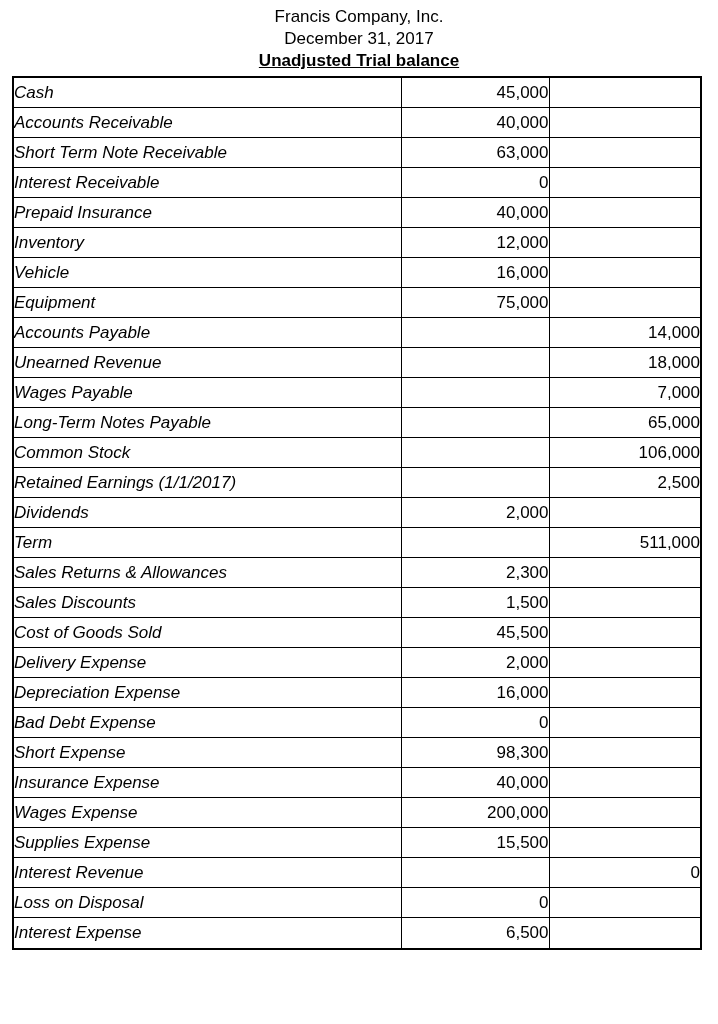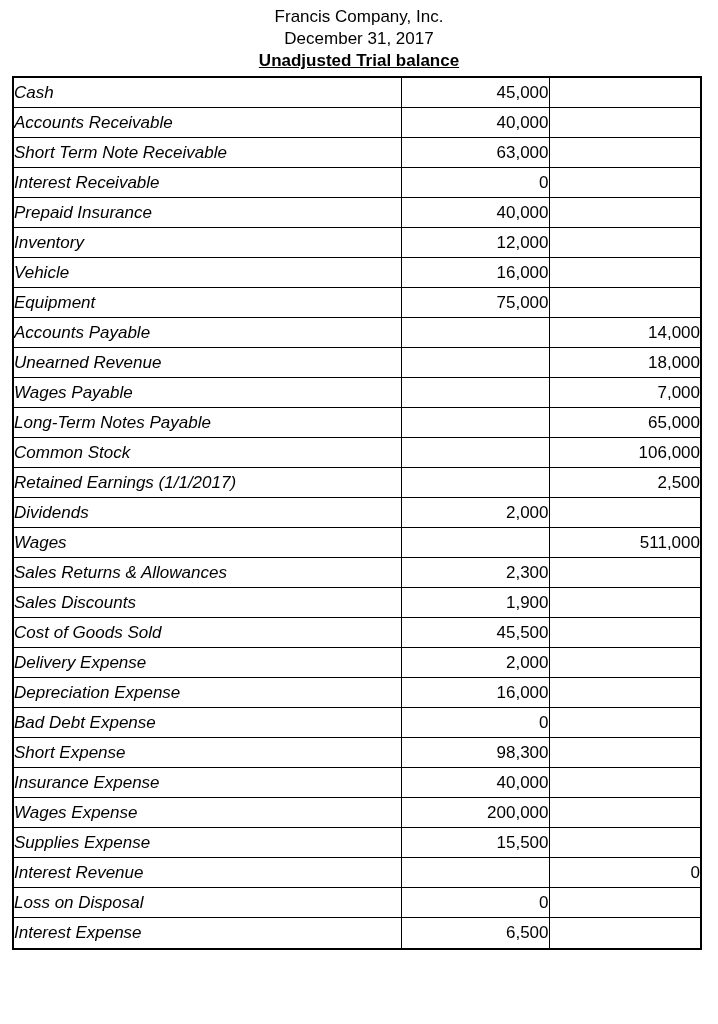--- a/index.html
+++ b/index.html
@@ -162,32 +162,32 @@
             <td class="account">Retained Earnings (1/1/2017)</td>
             <td class="amount"></td>
             <td class="amount">2,500</td>
           </tr>
           <tr>
             <td class="account">Dividends</td>
             <td class="amount">2,000</td>
             <td class="amount"></td>
           </tr>
           <tr>
-            <td class="account">Wages</td>
+            <td class="account">Term</td>
             <td class="amount"></td>
             <td class="amount">511,000</td>
           </tr>
           <tr>
             <td class="account">Sales Returns &amp; Allowances</td>
             <td class="amount">2,300</td>
             <td class="amount"></td>
           </tr>
           <tr>
             <td class="account">Sales Discounts</td>
-            <td class="amount">1,900</td>
+            <td class="amount">1,500</td>
             <td class="amount"></td>
           </tr>
           <tr>
             <td class="account">Cost of Goods Sold</td>
             <td class="amount">45,500</td>
             <td class="amount"></td>
           </tr>
           <tr>
             <td class="account">Delivery Expense</td>
             <td class="amount">2,000</td>

